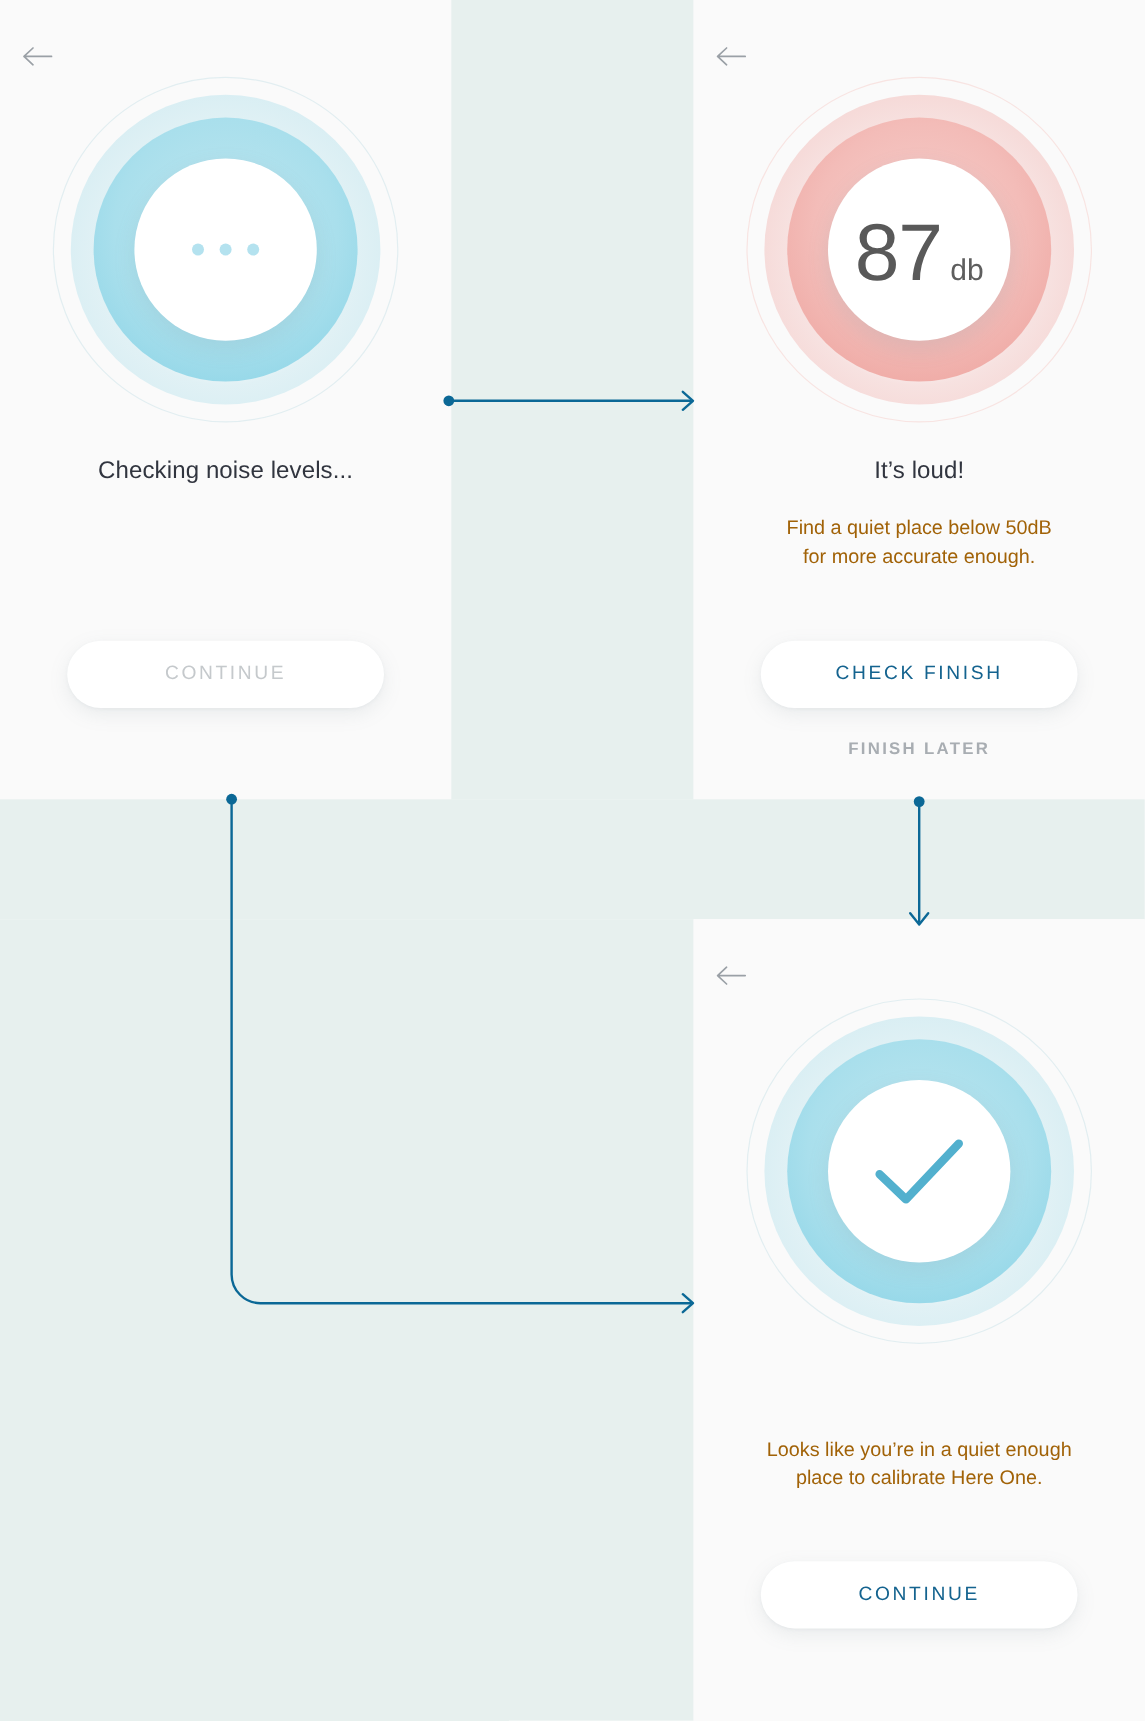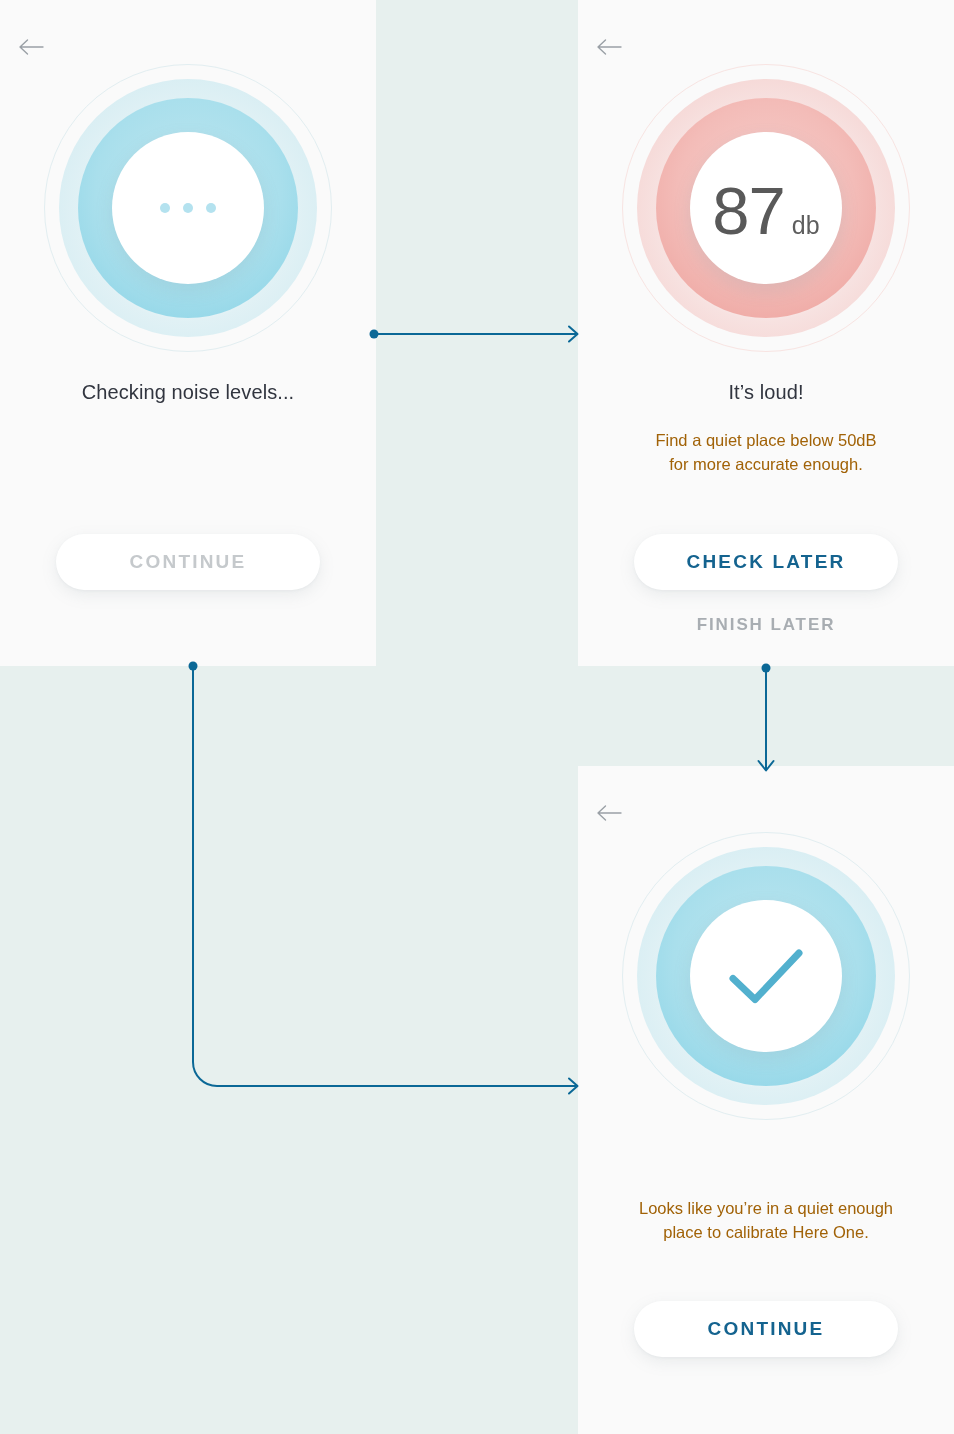--- a/index.html
+++ b/index.html
@@ -204,38 +204,38 @@
     position: absolute;
     left: 56px;
     width: 264px;
     height: 56px;
     border-radius: 28px;
     background: #ffffff;
     border: none;
     box-shadow: 0 5px 16px rgba(120,140,150,0.13),
                 0 1px 3px rgba(120,140,150,0.07);
     font-family: "Liberation Sans", "DejaVu Sans", sans-serif;
-    font-size: 19px;
-    font-weight: 700;
+    font-size: 16px;
+    font-weight: 400;
     letter-spacing: 2.2px;
     cursor: pointer;
     padding: 0;
   }
   .pill-btn.primary { color: #14638f; }
   .pill-btn.disabled { color: #c5c9cc; cursor: default; }
 
   .screen-1 .pill-btn { top: 534px; }
   .screen-2 .pill-btn { top: 534px; }
   .screen-3 .pill-btn { top: 535px; }
 
   .text-btn {
     position: absolute;
     left: 0; right: 0;
     text-align: center;
-    font-size: 17px;
+    font-size: 14px;
     font-weight: 700;
     letter-spacing: 1.9px;
     color: #a8adb2;
     cursor: pointer;
   }
   .screen-2 .text-btn { top: 615px; }
 
   
   .connectors {
     position: absolute;
@@ -301,21 +301,21 @@
     </div>
   </div>
 
   <div class="headline">It’s loud!</div>
 
   <div class="subcopy">
     <span>Find a quiet place below 50dB</span><br>
     <span>for more accurate enough.</span>
   </div>
 
-  <button class="pill-btn primary">CHECK LATER</button>
+  <button class="pill-btn primary">CHECK FINISH</button>
 
   <div class="text-btn">FINISH LATER</div>
 </div>
 
 <div class="screen screen-3">
 
   <div class="back-btn">
     <span>
       <svg width="26" height="18" viewBox="0 0 26 18" fill="none" aria-hidden="true">
         <path d="M25 9H2M9.5 2L2 9l7.5 7" stroke="#9aa0a6" stroke-width="1.4" stroke-linecap="round" stroke-linejoin="round"></path>

